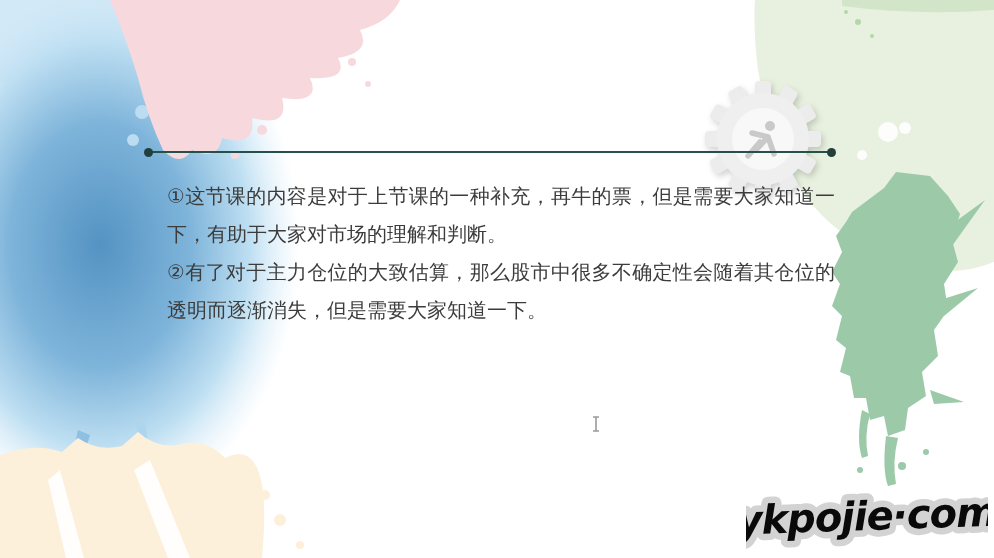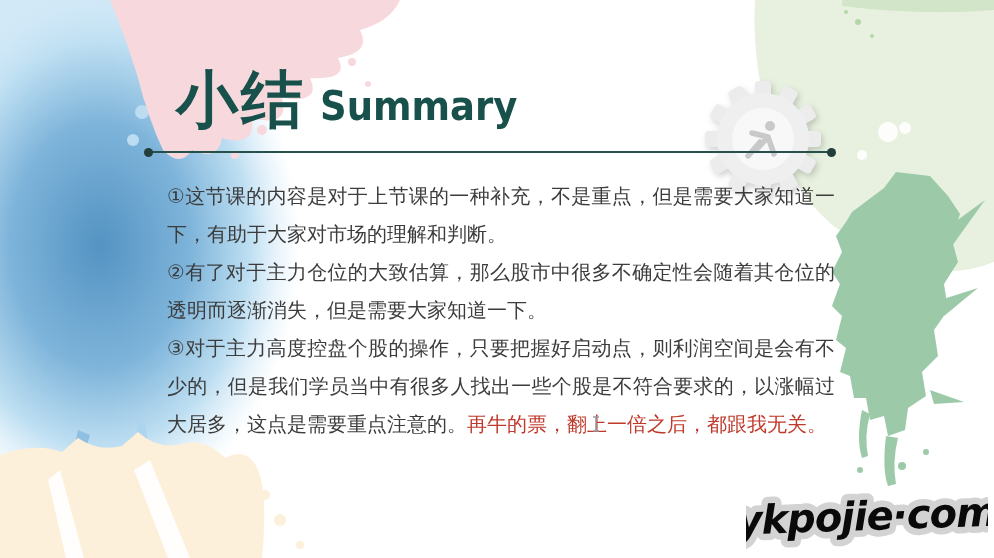--- a/index.html
+++ b/index.html
@@ -126,34 +126,29 @@
         <rect x="-8" y="-58" width="16" height="20" rx="4" transform="rotate(300)"></rect>
         <rect x="-8" y="-58" width="16" height="20" rx="4" transform="rotate(330)"></rect>
       </g>
       <circle r="46" fill="#efefef"></circle>
       <circle r="31" fill="#f8f8f8"></circle>
       <circle cx="7" cy="-13" r="5" fill="#c9c9c9"></circle>
       <path d="M-11,-6 L5,-2 L-6,10 M5,-2 L11,15 M-3,3 L-15,17" stroke="#c9c9c9" stroke-width="5.5" fill="none" stroke-linecap="round" stroke-linejoin="round"></path>
     </g>
   </svg>
 
-  <div class="title-row">
-    <h1 class="title-cn">小结</h1>
-    <span class="title-en">Summary</span>
-  </div>
 
   <div class="divider">
     <span class="dot left"></span>
     <span class="dot right"></span>
   </div>
 
   <main class="body-text">
-    <p><span>①这节课的内容是对于上节课的一种补充，不是重点，但是需要大家知道一下，有助于大家对市场的理解和判断。</span></p>
+    <p><span>①这节课的内容是对于上节课的一种补充，再牛的票，但是需要大家知道一下，有助于大家对市场的理解和判断。</span></p>
     <p><span>②有了对于主力仓位的大致估算，那么股市中很多不确定性会随着其仓位的透明而逐渐消失，但是需要大家知道一下。</span></p>
-    <p><span>③对于主力高度控盘个股的操作，只要把握好启动点，则利润空间是会有不少的，但是我们学员当中有很多人找出一些个股是不符合要求的，以涨幅过大居多，这点是需要重点注意的。</span><span class="hl">再牛的票，翻上一倍之后，都跟我无关。</span></p>
   </main>
 
   <svg class="ibeam" viewBox="0 0 12 16" aria-hidden="true">
     <path d="M3,1 H9 M6,1 V15 M3,15 H9" stroke="#9a9a9a" stroke-width="1.6" fill="none"></path>
   </svg>
 
   <svg class="watermark" width="242" height="78" viewBox="0 0 242 78">
     <text class="wm-text" x="121" y="52" text-anchor="middle" fill="#0a0a0a" stroke="#d3d3d3" stroke-width="13" stroke-linejoin="round" paint-order="stroke" transform="rotate(-2 121 52)">ykpojie·com</text>
   </svg>
 

